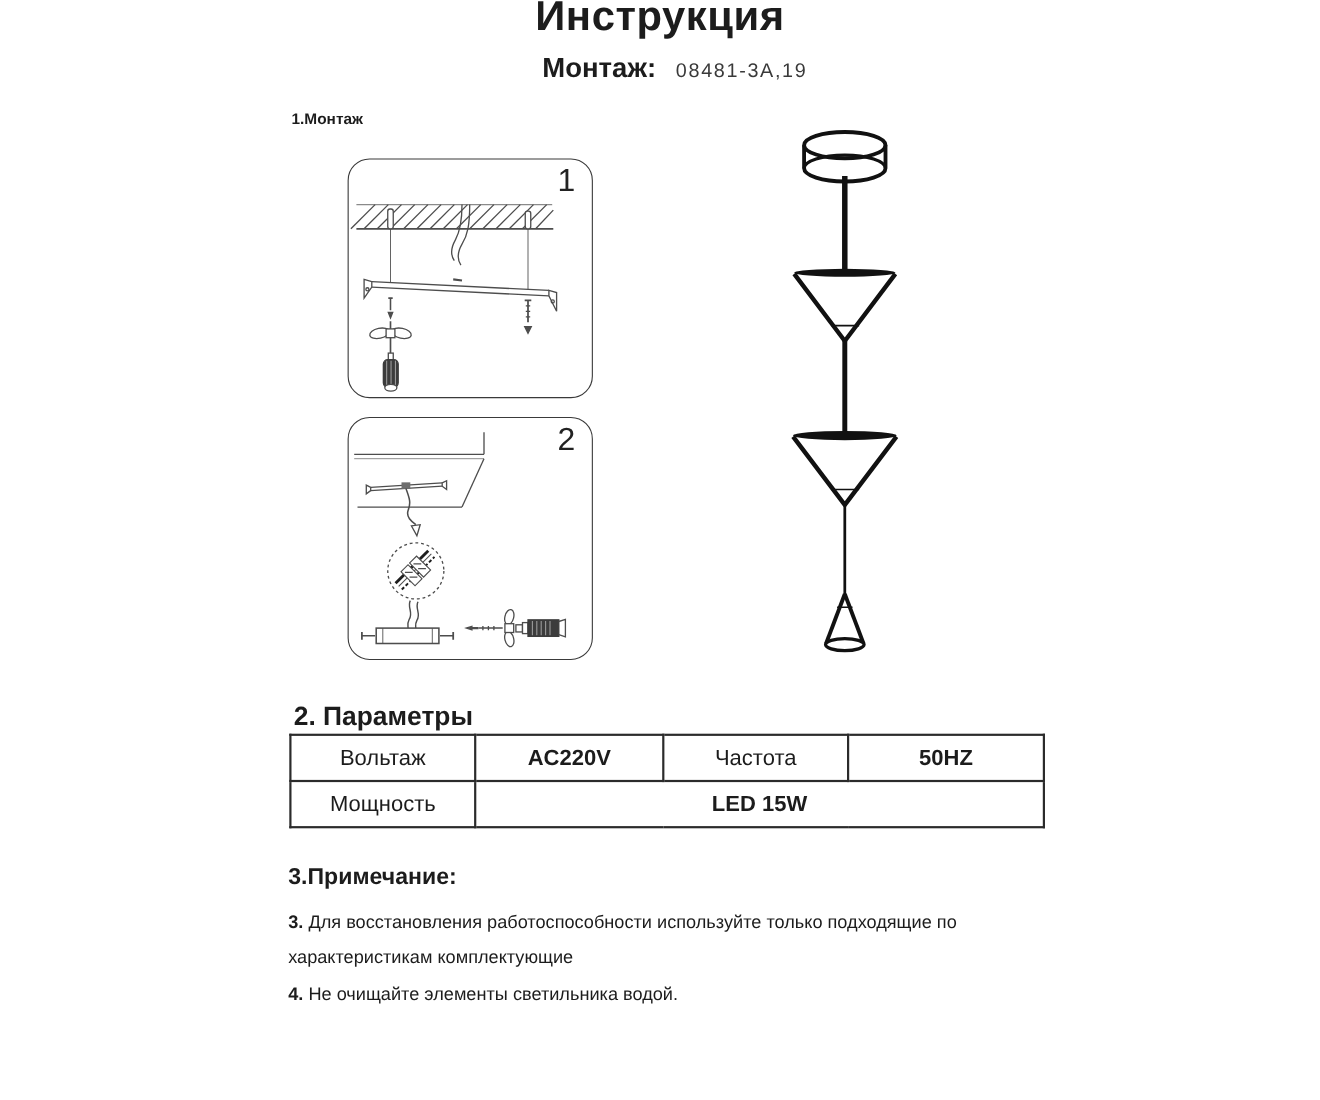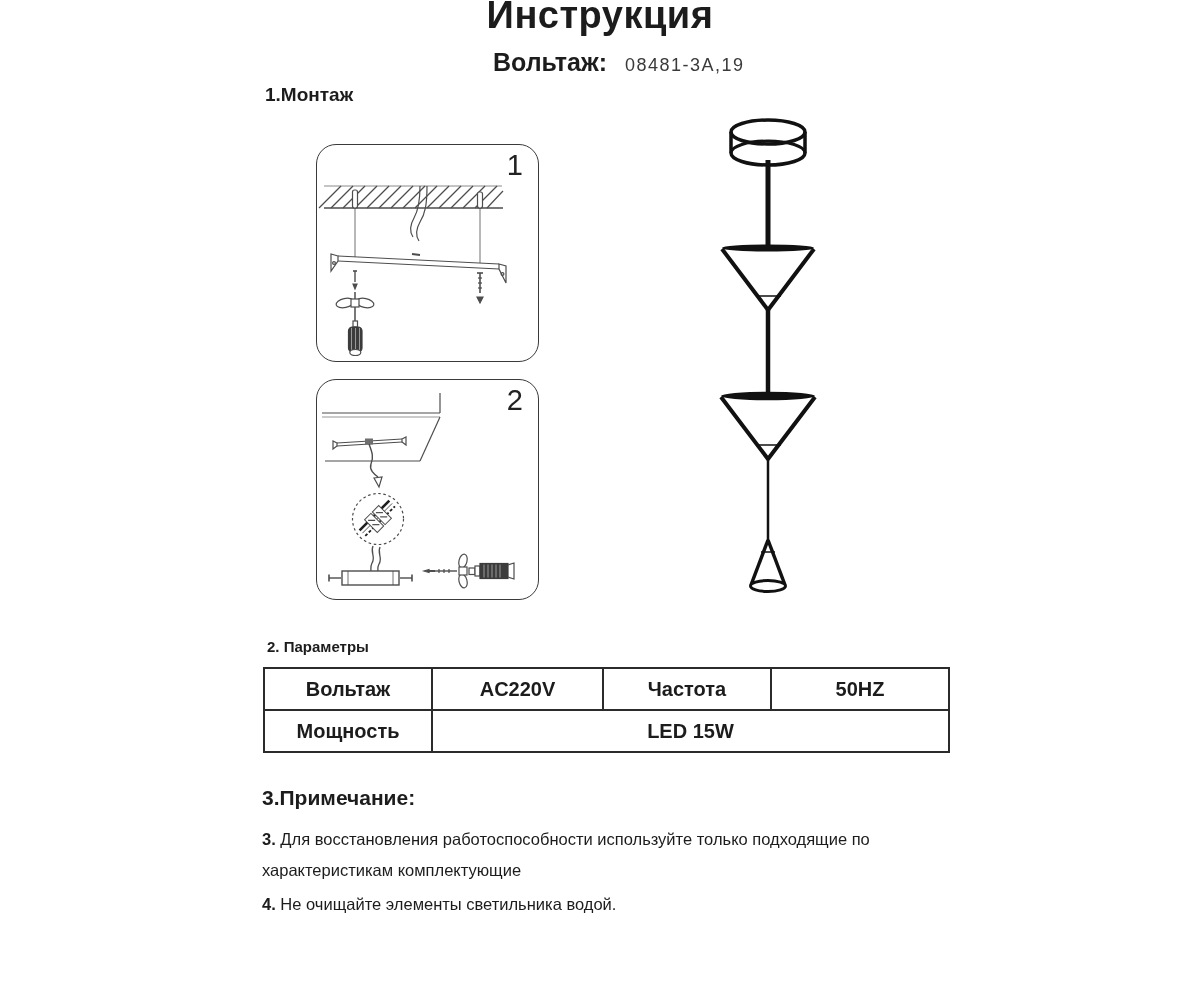--- a/index.html
+++ b/index.html
@@ -16,22 +16,22 @@
     text-align:center;
     font-size:38px;font-weight:bold;letter-spacing:0.5px;
   }
   .model-line{
     position:absolute;left:493px;top:48px;
     display:flex;align-items:baseline;gap:18px;
   }
   .model-label{font-size:25px;font-weight:bold;}
   .model-value{font-size:18px;font-weight:400;color:#3a3a3a;letter-spacing:1.5px;}
   .sec-heading{position:absolute;font-weight:bold;}
-  .h-montage{left:265px;top:84px;font-size:19px;}
-  .h-params{left:267px;top:638px;font-size:15px;}
+  .h-montage{left:265px;top:100px;font-size:14px;}
+  .h-params{left:267px;top:638px;font-size:24px;}
   .h-notes{left:262px;top:786px;font-size:21px;}
   .fig-box{
     position:absolute;left:316px;width:221px;
     border:1.6px solid #3a3a3a;border-radius:20px;
     background:#fff;
   }
   .fig-box-1{top:144px;height:216px;}
   .fig-box-2{top:379px;height:219px;}
   .step-num{
     position:absolute;right:15px;top:4px;
@@ -41,38 +41,38 @@
   .lamp-wrap{position:absolute;left:655px;top:108px;width:230px;height:500px;}
   .params-table{
     position:absolute;left:263px;top:667px;
     border-collapse:collapse;table-layout:fixed;
   }
   .params-table td{
     border:2px solid #2b2b2b;
     height:40px;text-align:center;vertical-align:middle;
     font-size:20px;padding:0;
   }
-  .params-table td.lbl{font-weight:700;}
+  .params-table td.lbl{font-weight:400;}
   .params-table td.val{font-weight:bold;}
   .notes{
     position:absolute;left:262px;top:824px;width:690px;
     font-size:16.5px;line-height:31px;
   }
   .note{margin:0 0 3px 0;}
   .note b{font-weight:bold;}
 </style>
 </head>
 <body>
 
 <div class="page">
 
   <div class="page-title">Инструкция</div>
 
   <div class="model-line">
-    <span class="model-label">Вольтаж:</span>
+    <span class="model-label">Монтаж:</span>
     <span class="model-value">08481-3A,19</span>
   </div>
 
   <div class="sec-heading h-montage">1.Монтаж</div>
 
   <div class="fig-box fig-box-1">
     <svg width="221" height="216" viewBox="0 0 221 216">
       <g stroke="#4d4d4d" stroke-width="1.2" fill="none">
 
         <line x1="7" y1="41" x2="185" y2="41" stroke="#8a8a8a" stroke-width="1"></line>

